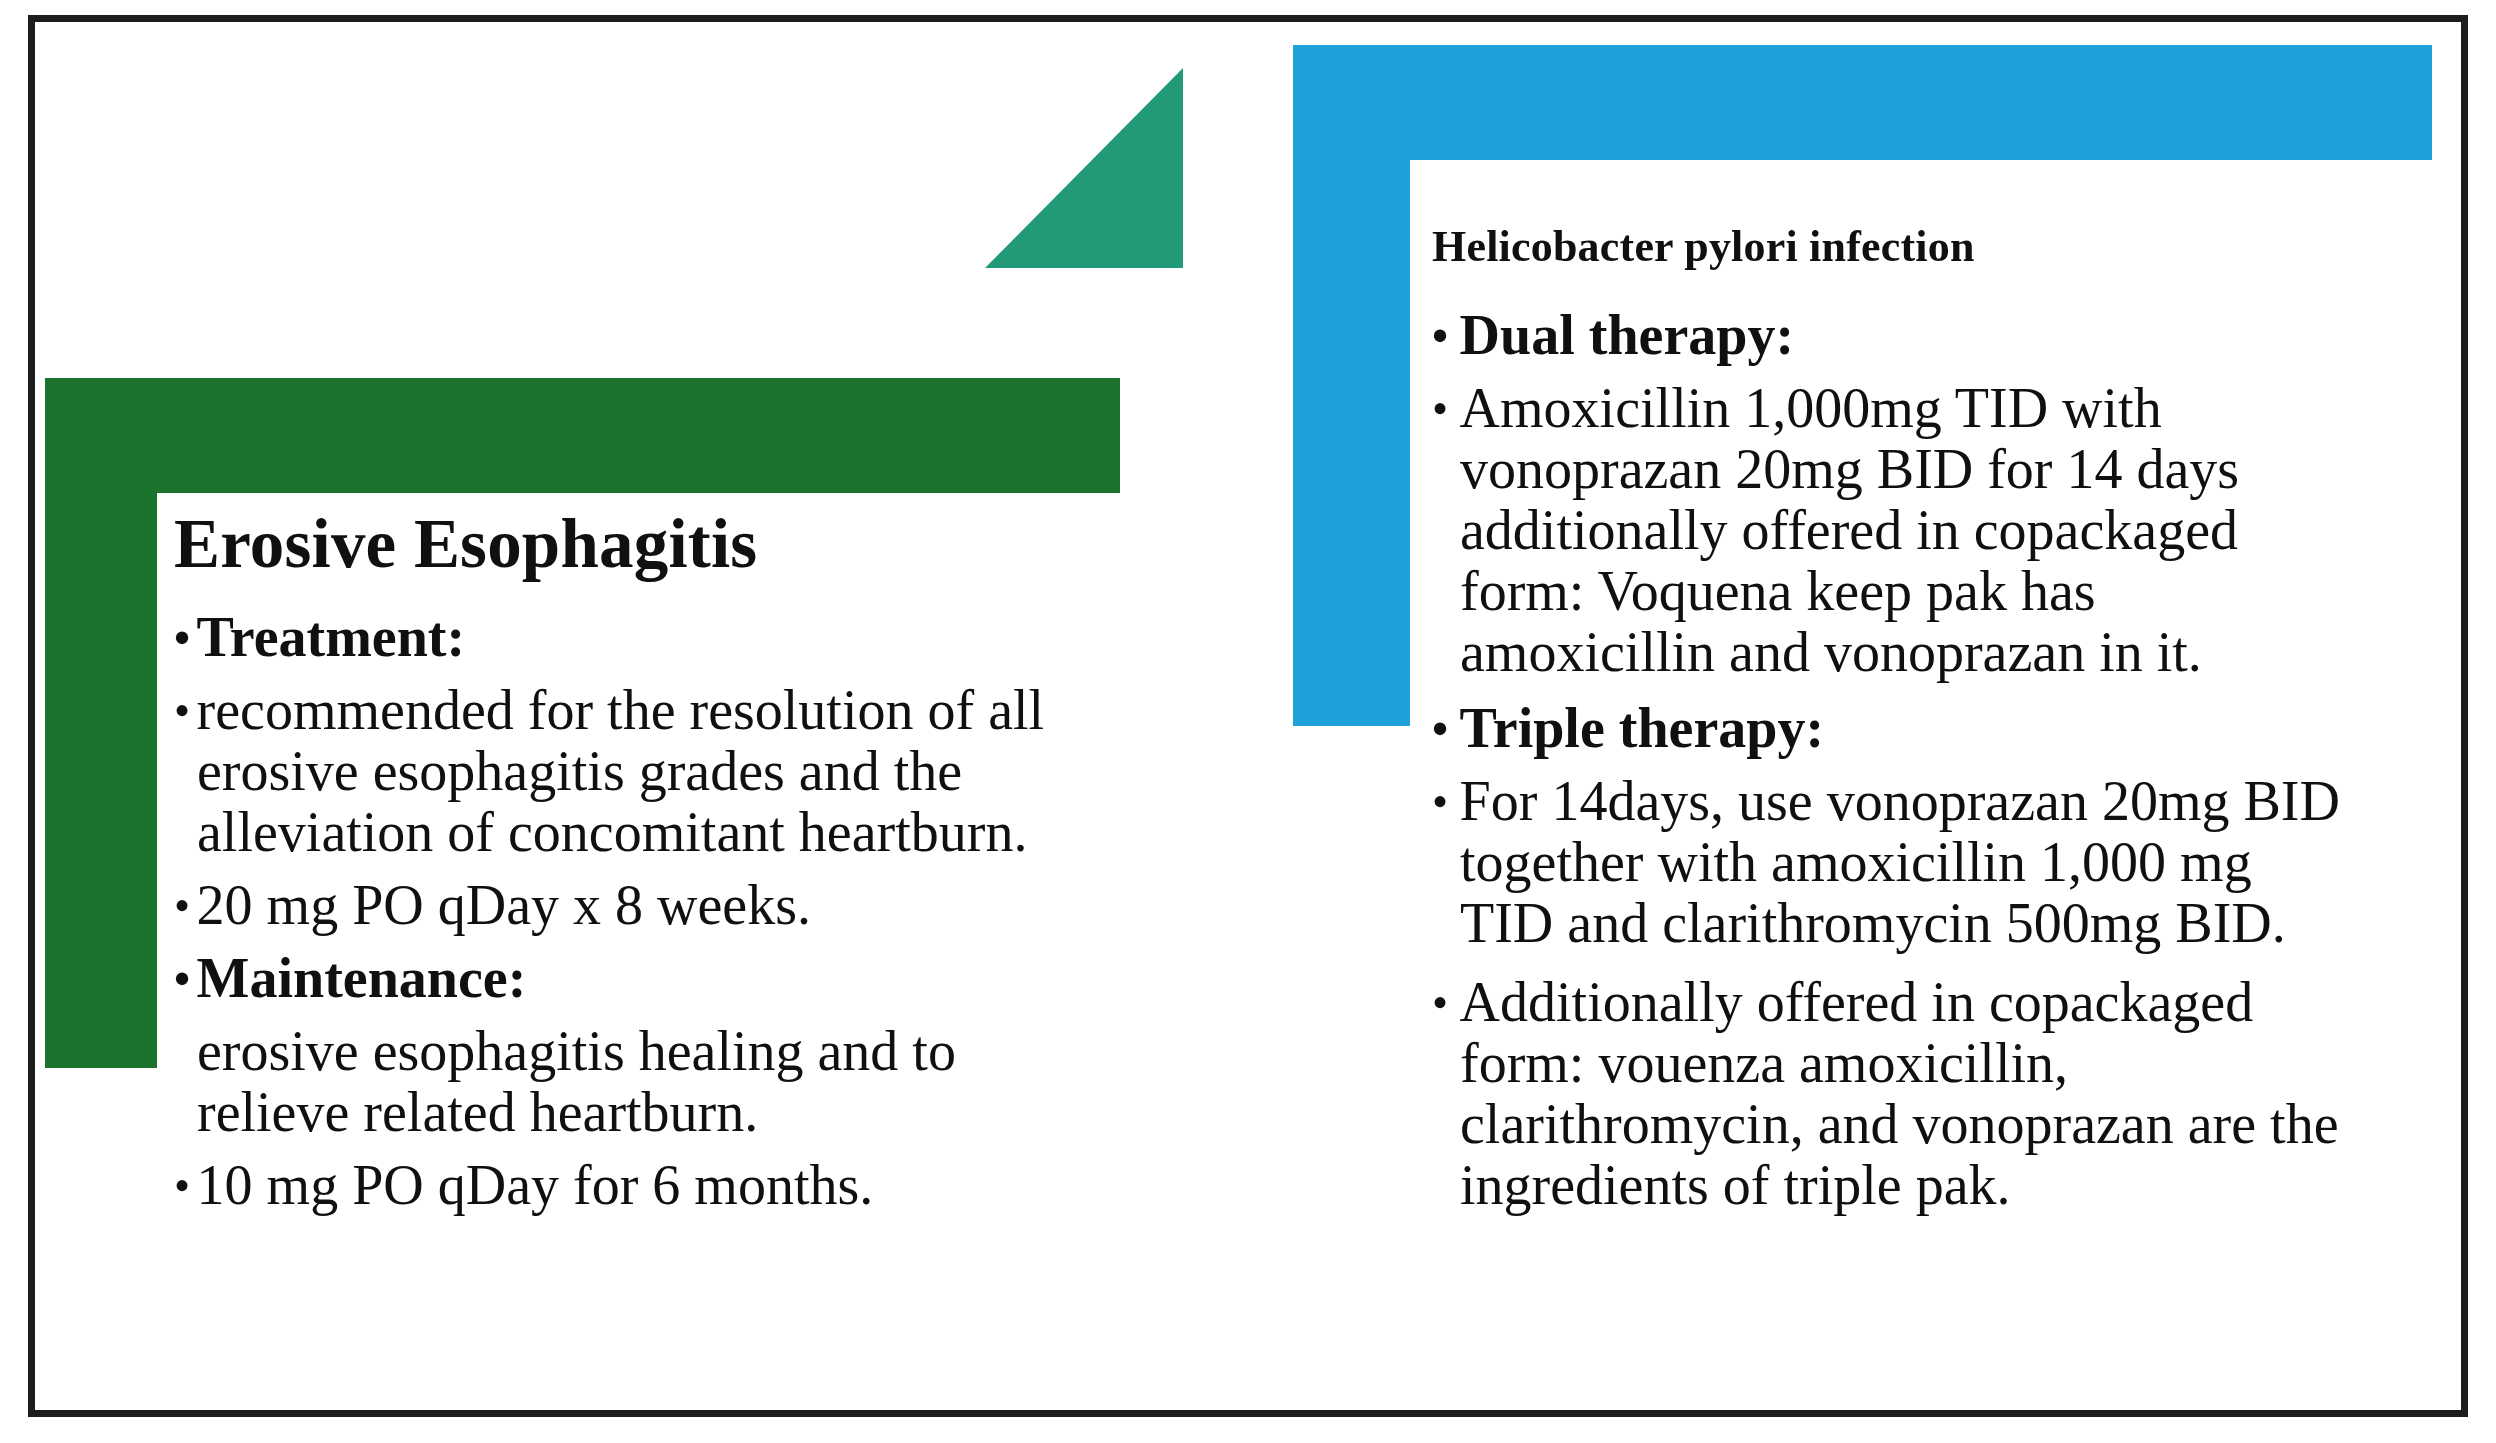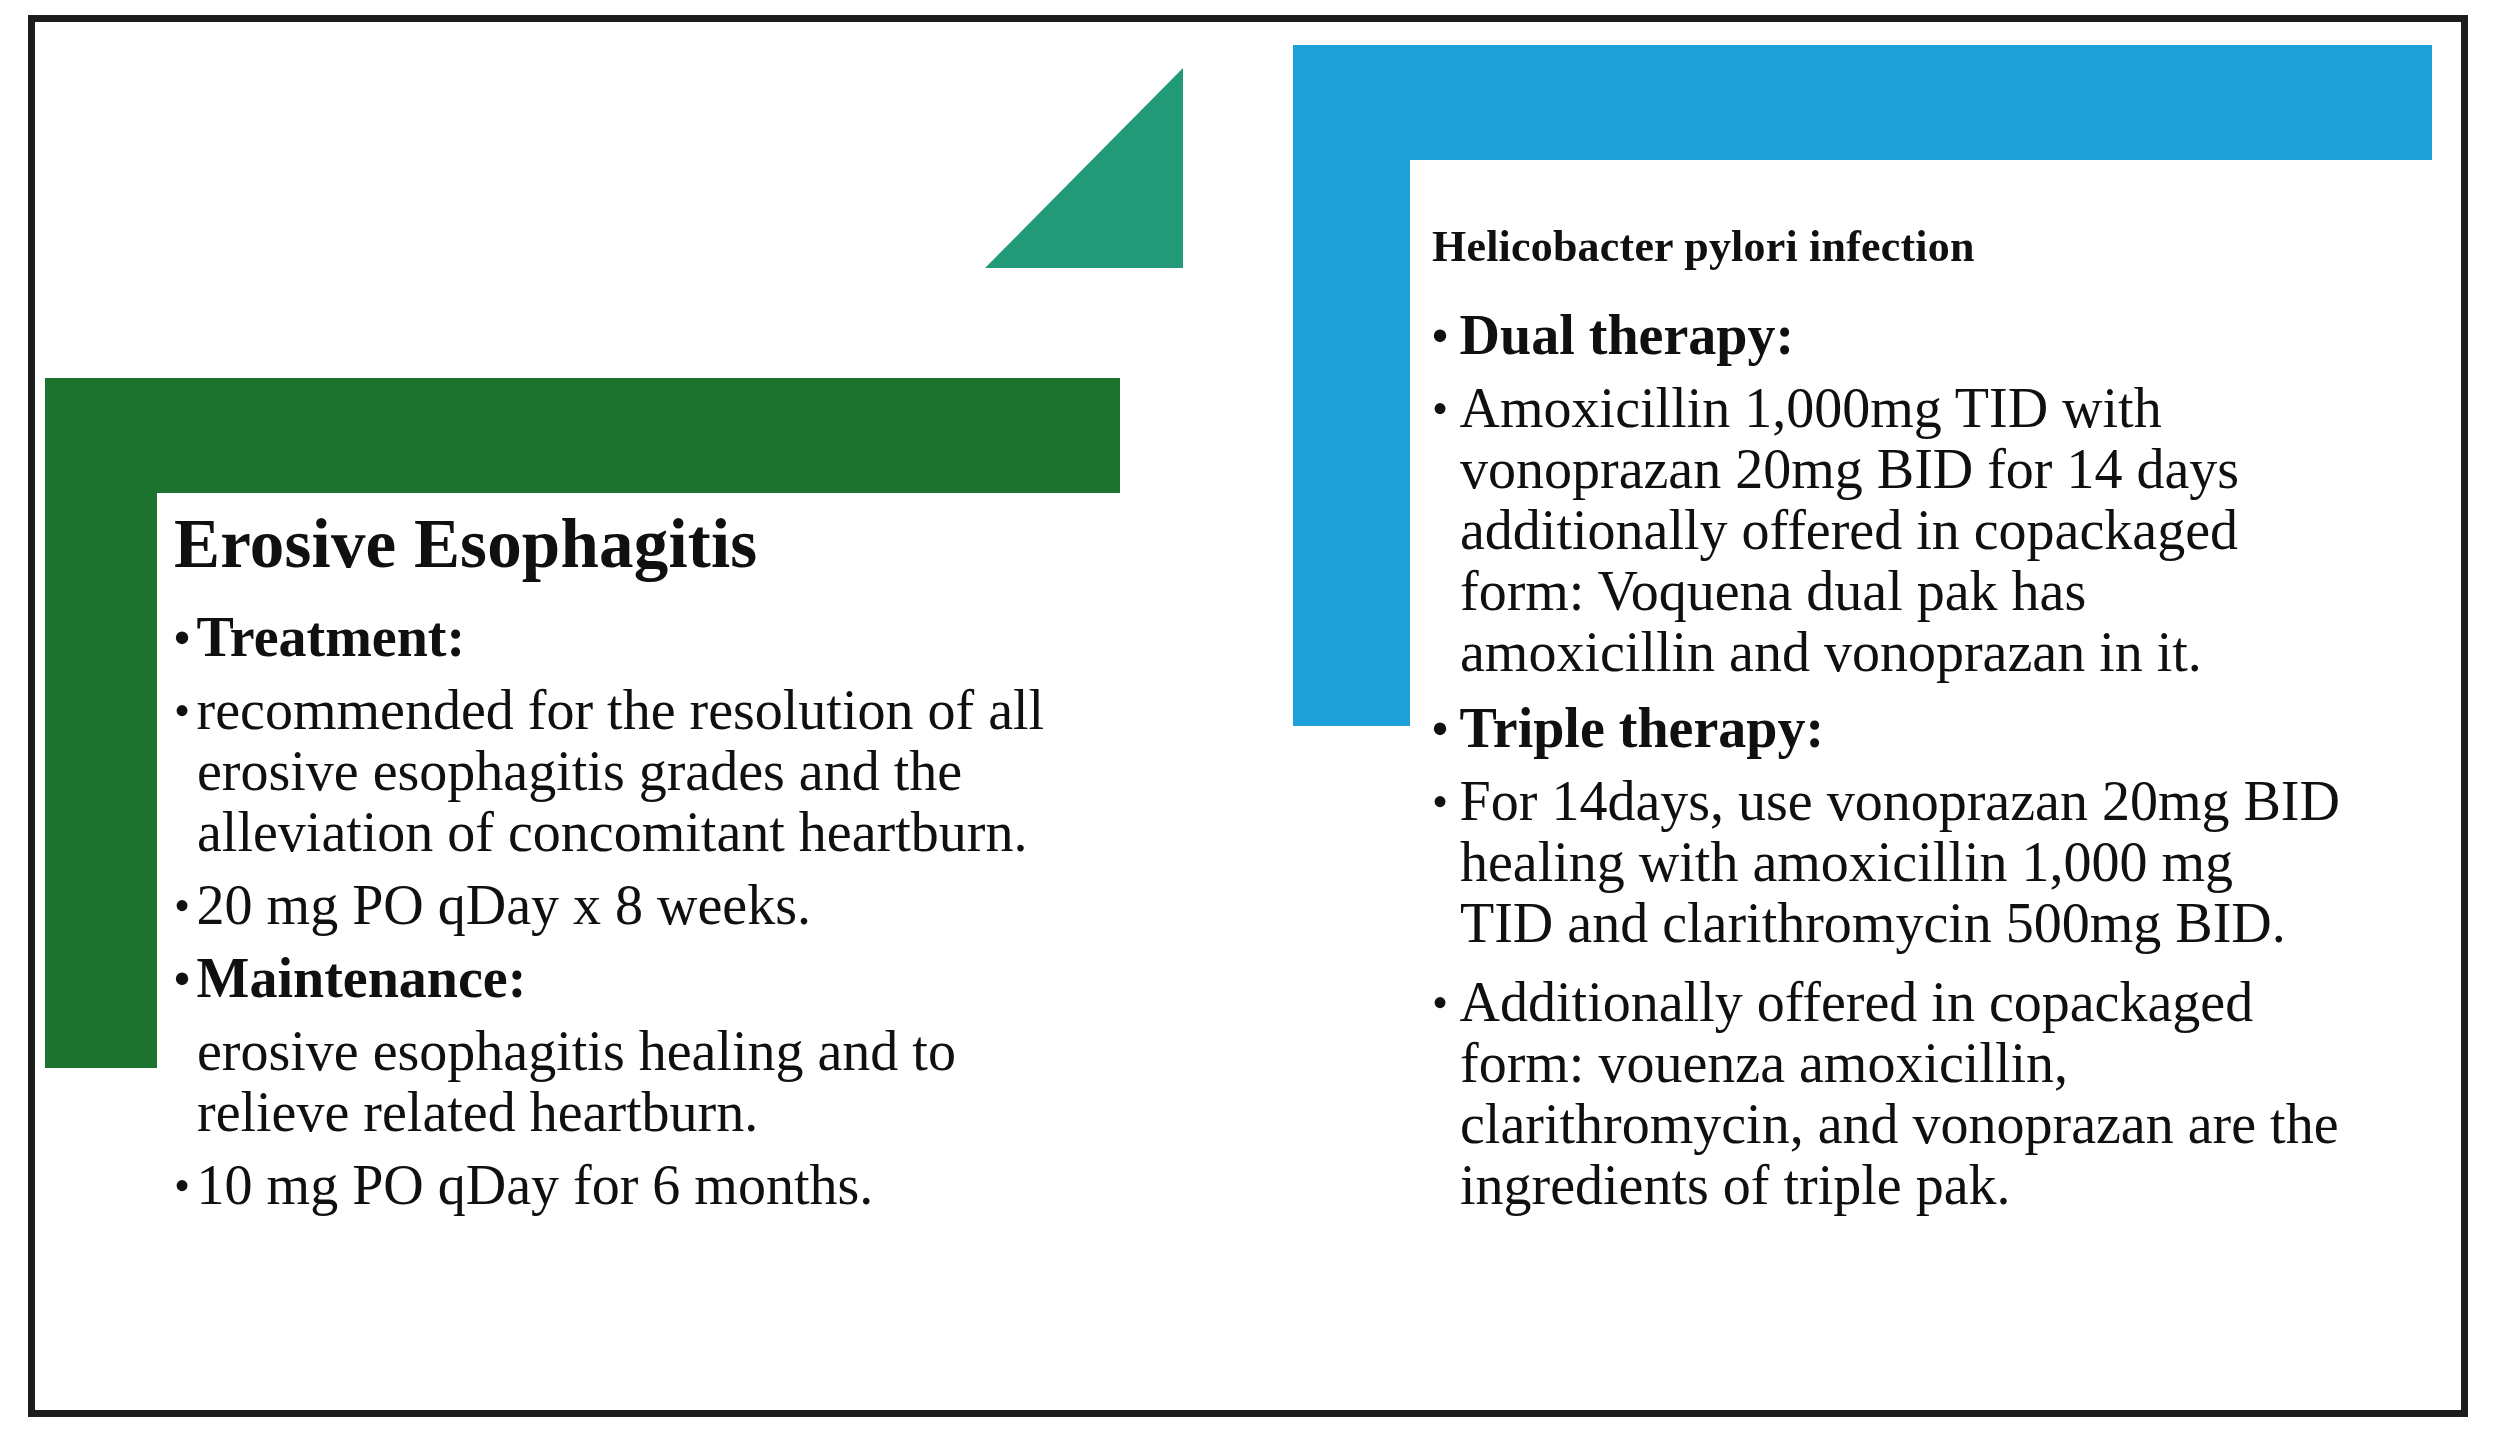--- a/index.html
+++ b/index.html
@@ -149,33 +149,33 @@
         <div class="item bold">
           <div class="lines">
             <div class="line first"><span class="bullet">•</span>Dual therapy:</div>
           </div>
         </div>
         <div class="item">
           <div class="lines">
             <div class="line first"><span class="bullet">•</span>Amoxicillin 1,000mg TID with</div>
             <div class="line">vonoprazan 20mg BID for 14 days</div>
             <div class="line">additionally offered in copackaged</div>
-            <div class="line">form: Voquena dual pak has</div>
+            <div class="line">form: Voquena keep pak has</div>
             <div class="line">amoxicillin and vonoprazan in it.</div>
           </div>
         </div>
         <div class="item bold">
           <div class="lines">
             <div class="line first"><span class="bullet">•</span>Triple therapy:</div>
           </div>
         </div>
         <div class="item">
           <div class="lines">
             <div class="line first"><span class="bullet">•</span>For 14days, use vonoprazan 20mg BID</div>
-            <div class="line">healing with amoxicillin 1,000 mg</div>
+            <div class="line">together with amoxicillin 1,000 mg</div>
             <div class="line">TID and clarithromycin 500mg BID.</div>
           </div>
         </div>
         <div class="item">
           <div class="lines">
             <div class="line first"><span class="bullet">•</span>Additionally offered in copackaged</div>
             <div class="line">form: vouenza amoxicillin,</div>
             <div class="line">clarithromycin, and vonoprazan are the</div>
             <div class="line">ingredients of triple pak.</div>
           </div>

